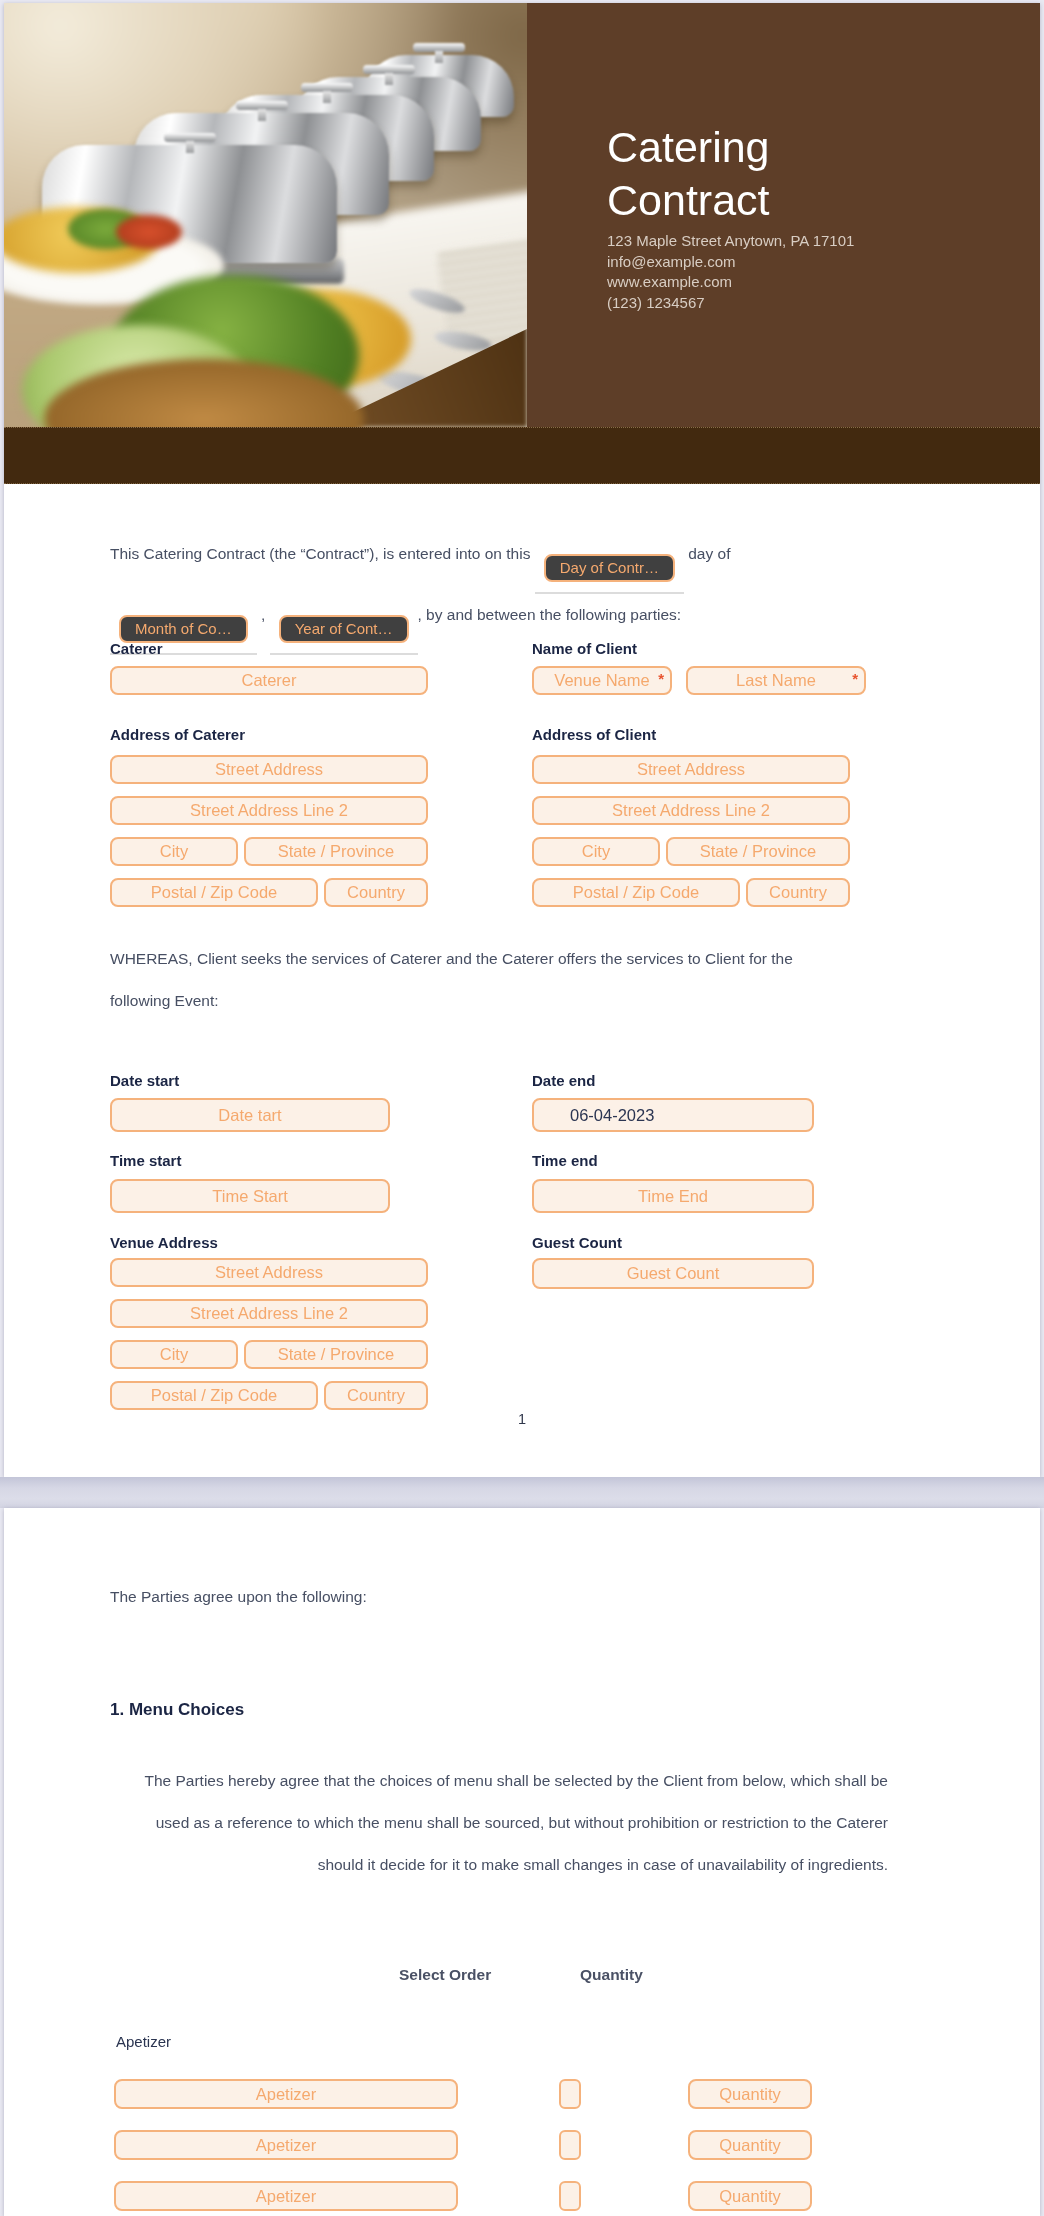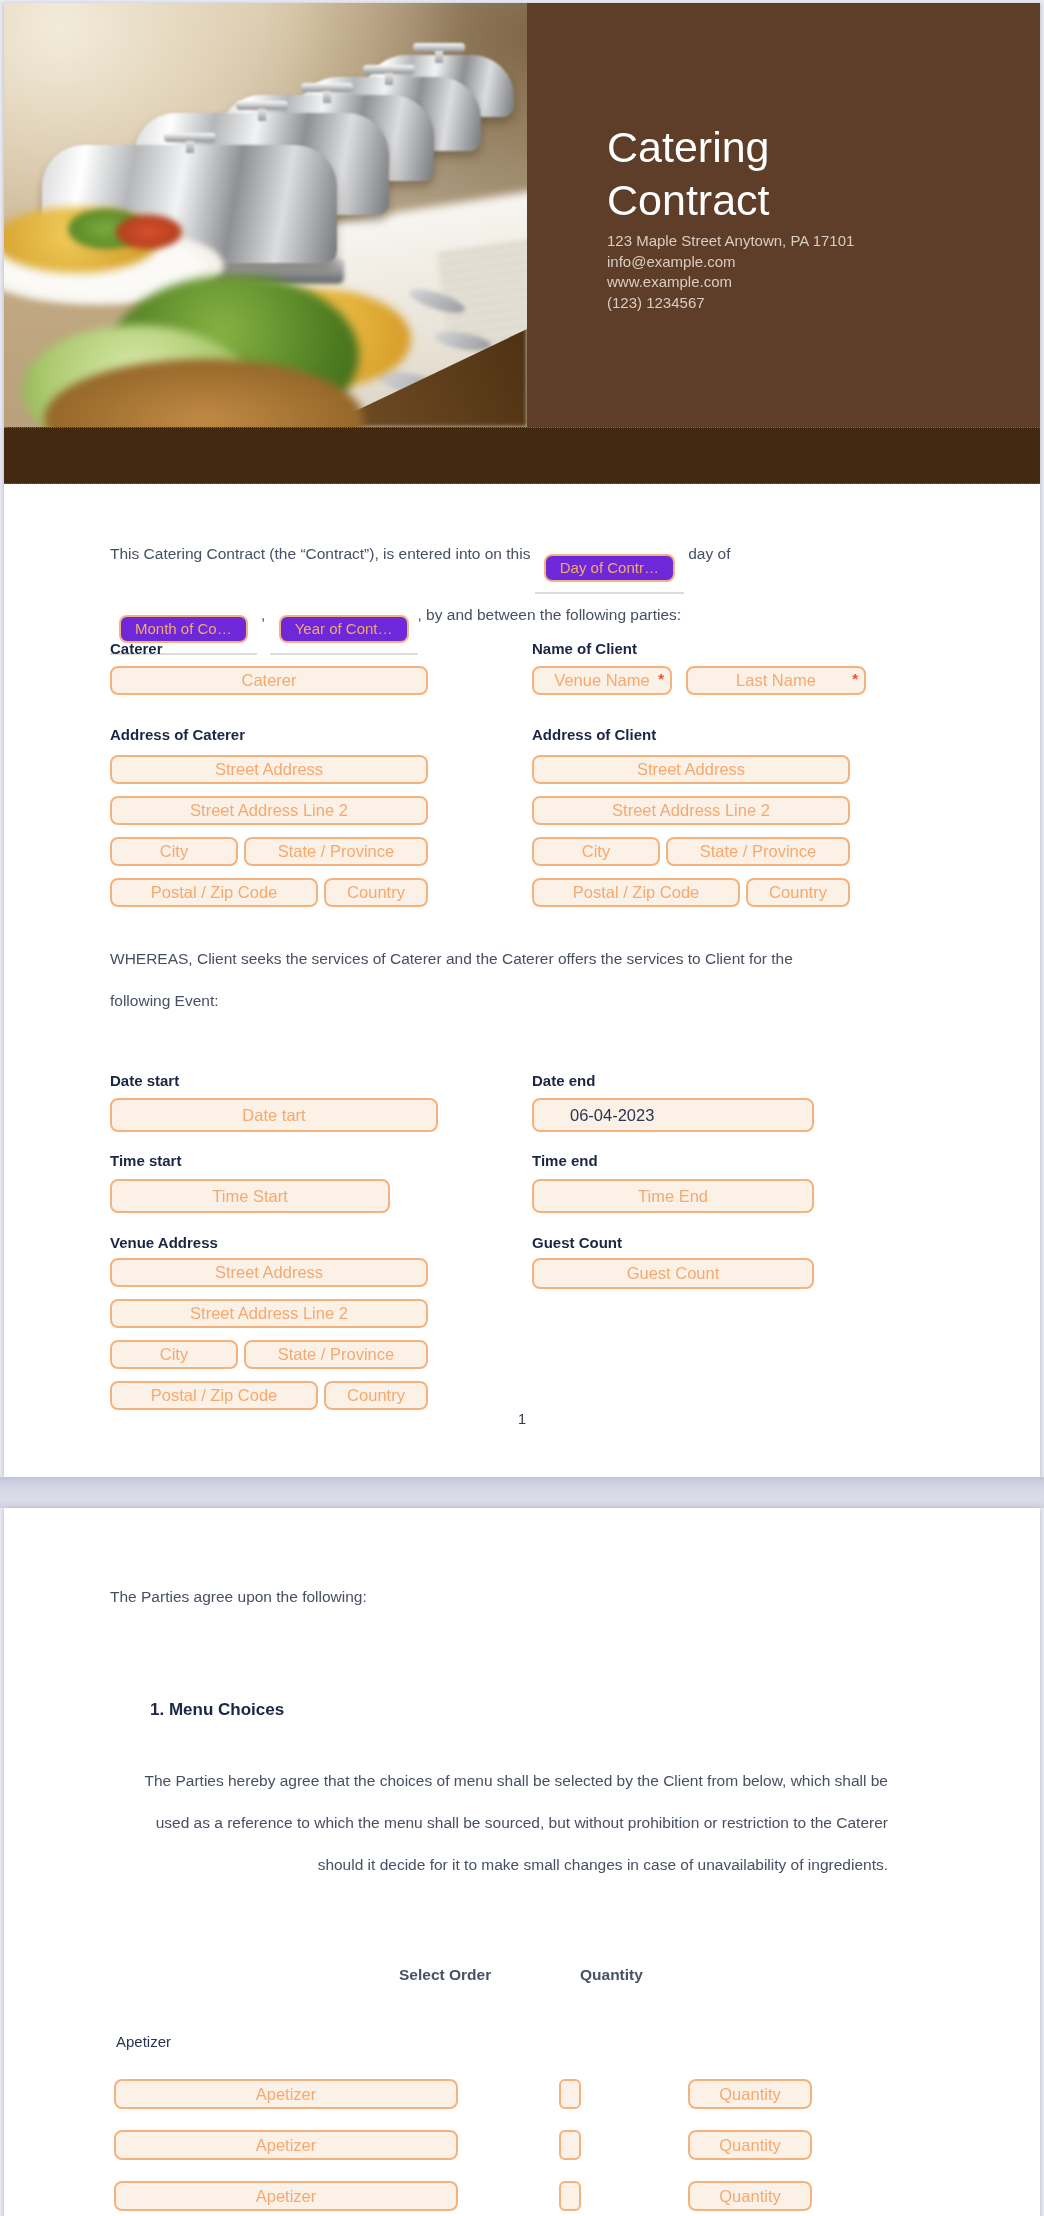--- a/index.html
+++ b/index.html
@@ -69,21 +69,21 @@
   .brand-contact { position:absolute; left:80px; top:228px; color:#d8cdc3; font-size:15px; line-height:20.5px; }
   .dark-band { position:absolute; left:0; top:424px; width:1036px; height:57px; background:#42290f;
                border-top:1px dotted rgba(220,190,140,.45); border-bottom:1px dotted rgba(220,190,140,.35); }
 
   
   .para { position:absolute; left:106px; color:#474f63; font-size:15.5px; line-height:42px; }
   .label { position:absolute; color:#1b2544; font-size:15px; font-weight:bold; }
   .field { background:#fcf1e7; border:2px solid #f5b27c; border-radius:8px; color:#f5a96e;
            font-size:16.5px; text-align:center; display:flex; align-items:center; justify-content:center;
            position:absolute; height:29px; }
-  .chip { display:inline-block; background:#6d28d9; border:2px solid #f5b27c; border-radius:8px; color:#f5a96e;
+  .chip { display:inline-block; background:#404040; border:2px solid #f5b27c; border-radius:8px; color:#f5a96e;
           font-size:15px; line-height:24px; padding:0 14px; vertical-align:middle; }
   .blank { display:inline-block; border-bottom:2px solid #dcdcdc; padding:1px 9px 4px; vertical-align:-13px; }
   .req { position:absolute; right:6px; top:2px; color:#e8542f; font-size:15px; font-weight:bold; }
   .value { color:#2b3552; justify-content:flex-start; padding-left:14px; }
   .checkbox { position:absolute; width:22px; height:30px; background:#fcf1e7; border:2px solid #f5b27c; border-radius:6px; }
   .colhdr { position:absolute; color:#4a5165; font-size:15.5px; font-weight:bold; text-align:left; }
   .group-label { position:absolute; color:#2a3450; font-size:15px; }
   .pagenum { position:absolute; left:106px; width:824px; text-align:center; color:#30374b; font-size:14.5px; }
   .section-title { position:absolute; left:106px; color:#1b2544; font-size:17px; font-weight:bold; }
 </style>
@@ -178,21 +178,21 @@
     <div class="field" style="left:528px; top:793px; width:318px;">Street Address Line 2</div>
     <div class="field" style="left:528px; top:834px; width:128px;">City</div>
     <div class="field" style="left:662px; top:834px; width:184px;">State / Province</div>
     <div class="field" style="left:528px; top:875px; width:208px;">Postal / Zip Code</div>
     <div class="field" style="left:742px; top:875px; width:104px;">Country</div>
 
     <div class="para" style="top:935px; width:745px;">WHEREAS, Client seeks the services of Caterer and the Caterer offers the services to Client for the following Event:</div>
 
     <div class="label" style="left:106px; top:1069px;">Date start</div>
     <div class="label" style="left:528px; top:1069px;">Date end</div>
-    <div class="field" style="left:106px; top:1095px; width:328px; height:34px;">Date tart</div>
+    <div class="field" style="left:106px; top:1095px; width:280px; height:34px;">Date tart</div>
     <div class="field value" style="left:528px; top:1095px; width:282px; height:34px;padding-left:36px;">06-04-2023</div>
 
     <div class="label" style="left:106px; top:1149px;">Time start</div>
     <div class="label" style="left:528px; top:1149px;">Time end</div>
     <div class="field" style="left:106px; top:1176px; width:280px; height:34px;">Time Start</div>
     <div class="field" style="left:528px; top:1176px; width:282px; height:34px;">Time End</div>
 
     <div class="label" style="left:106px; top:1231px;">Venue Address</div>
     <div class="label" style="left:528px; top:1231px;">Guest Count</div>
     <div class="field" style="left:106px; top:1255px; width:318px;">Street Address</div>
@@ -204,21 +204,21 @@
     <div class="field" style="left:320px; top:1378px; width:104px;">Country</div>
 
     <div class="pagenum" style="top:1408px;">1</div>
   </div>
 
   <div class="page-gap"></div>
 
   <div class="sheet sheet2">
     <div class="para" style="top:78px; width:760px; line-height:22px;">The Parties agree upon the following:</div>
 
-    <div class="section-title" style="top:192px;margin-left:40px;">1. Menu Choices</div>
+    <div class="section-title" style="top:192px;">1. Menu Choices</div>
 
     <div class="para" style="top:252px; width:778px;text-align:right;">The Parties hereby agree that the choices of menu shall be selected by the Client from below, which shall be used as a reference to which the menu shall be sourced, but without prohibition or restriction to the Caterer should it decide for it to make small changes in case of unavailability of ingredients.</div>
 
     <div class="colhdr" style="left:395px; top:458px; width:130px;">Select Order</div>
     <div class="colhdr" style="left:576px; top:458px; width:140px;">Quantity</div>
 
     <div class="group-label" style="left:112px; top:525px;">Apetizer</div>
 
     <div>
       <div class="field" style="left:110px; top:571px; width:344px; height:30px;">Apetizer</div>

